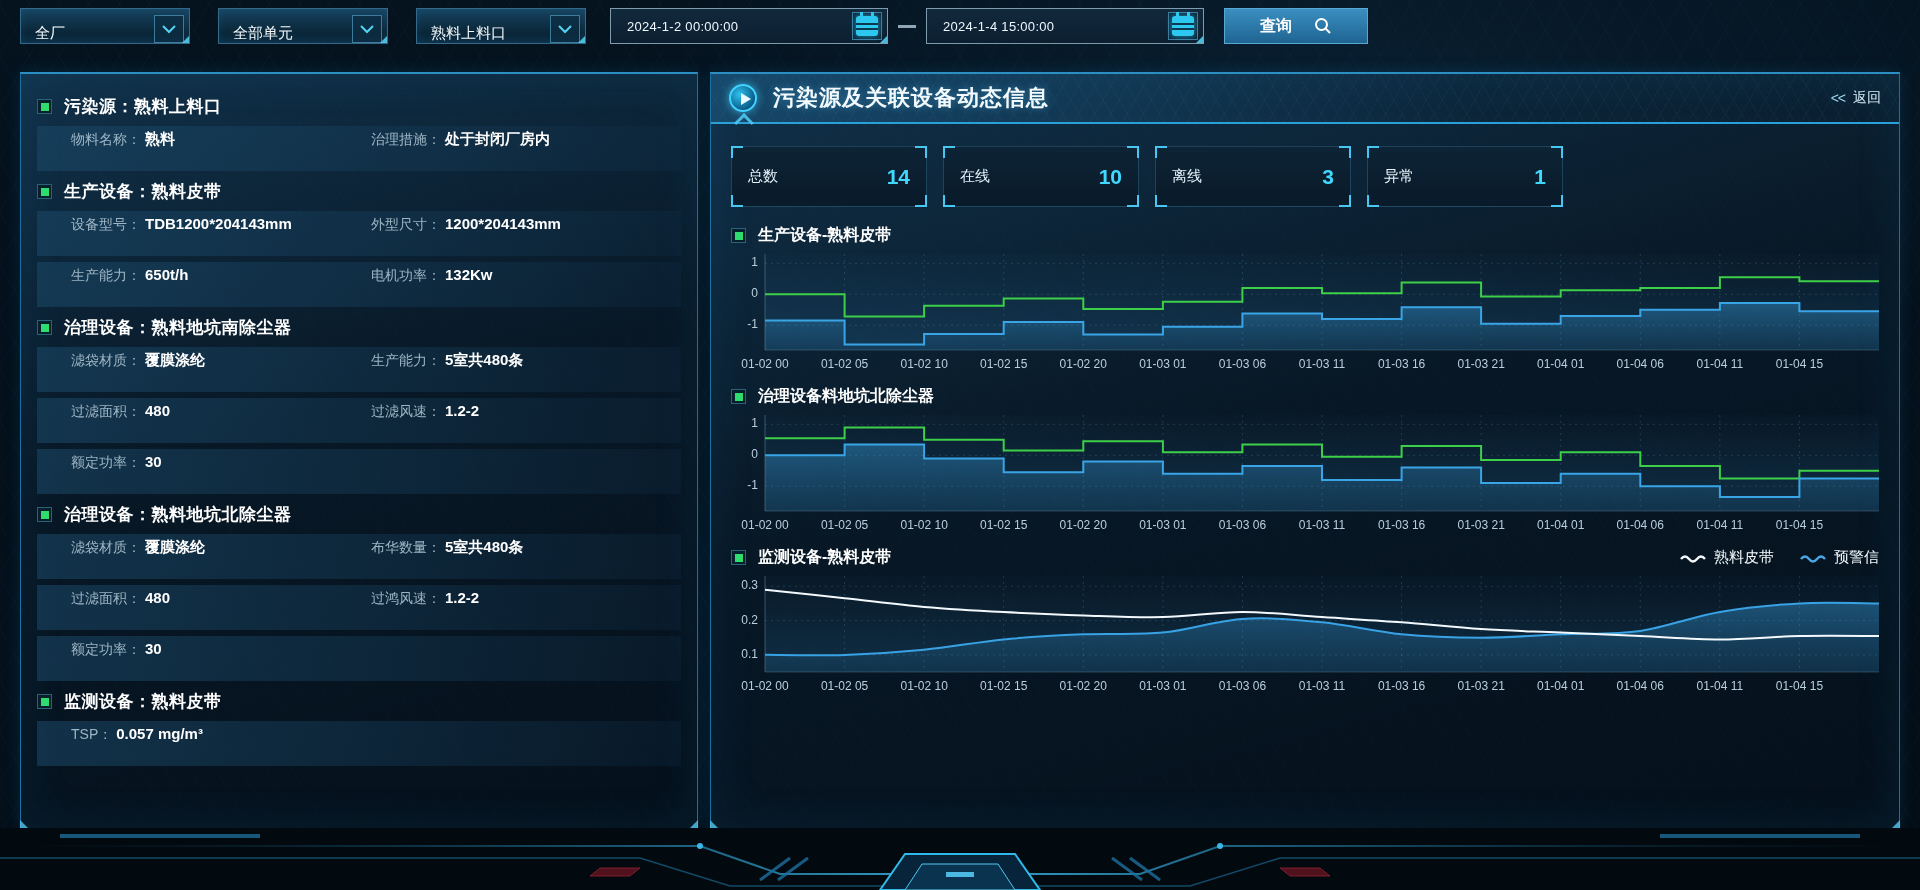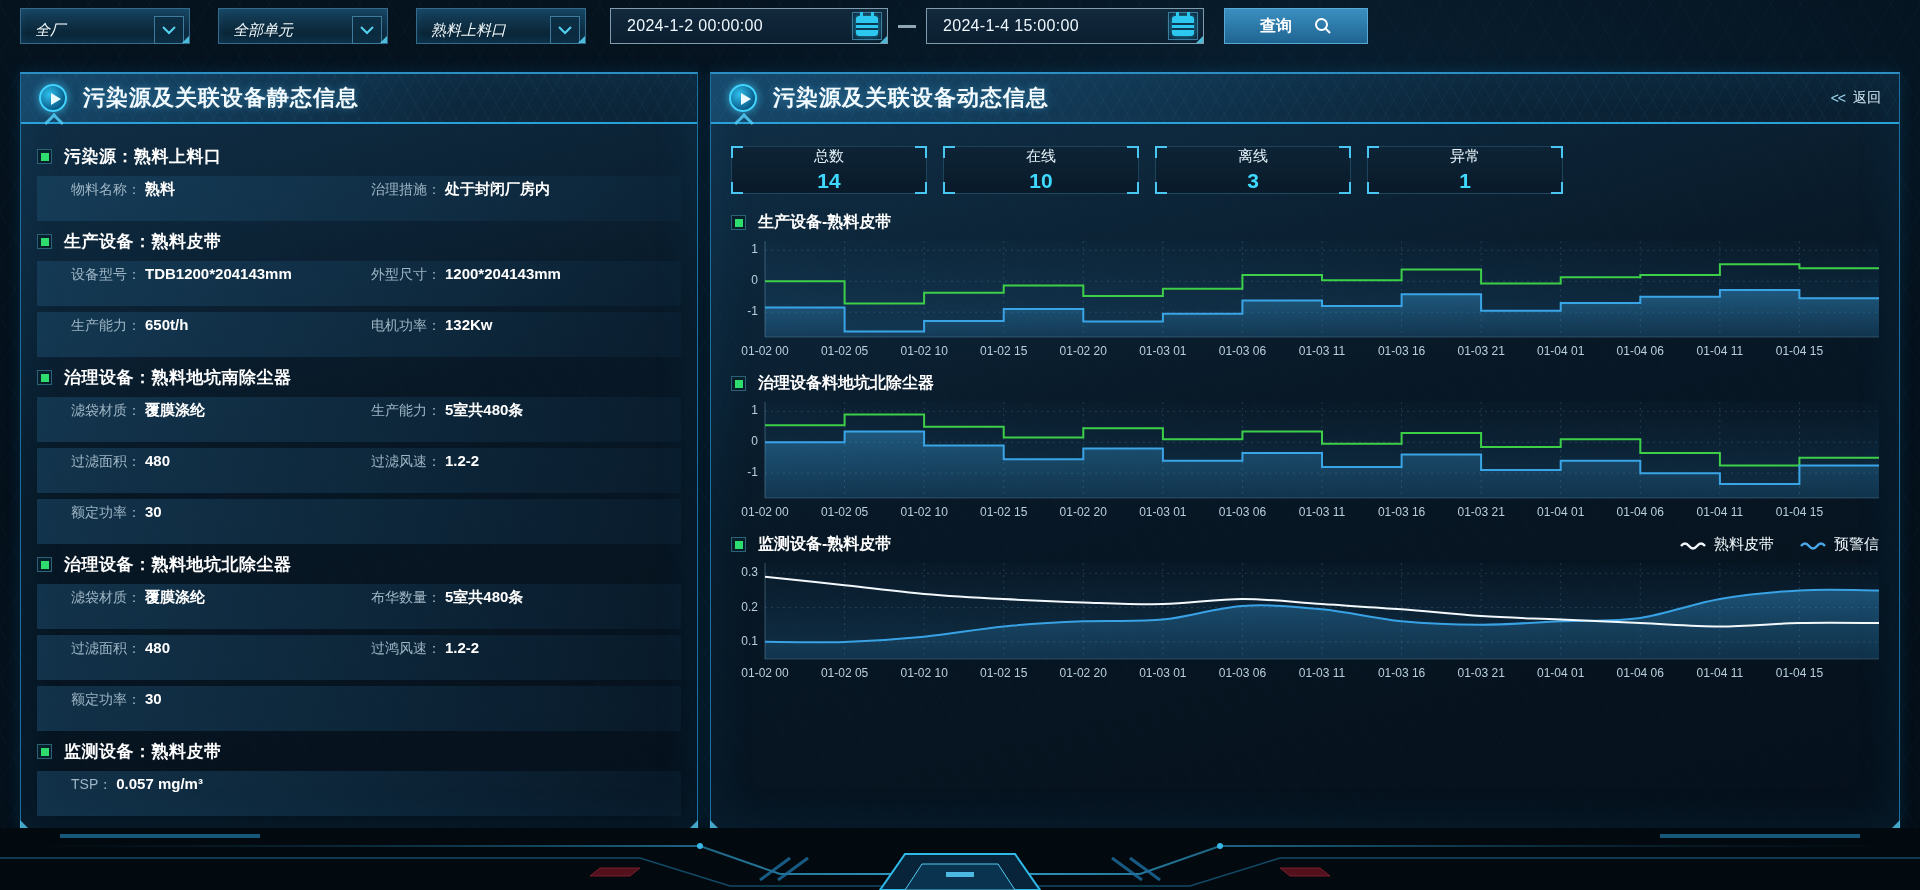--- a/index.html
+++ b/index.html
@@ -13,41 +13,41 @@
       radial-gradient(1200px 500px at 70% 15%, rgba(22,80,122,0.22), transparent 60%),
       radial-gradient(900px 400px at 20% 80%, rgba(16,60,95,0.18), transparent 65%),
       linear-gradient(#05131f,#030d16);
     position:relative;
   }
 
   
   .toolbar { display:flex; align-items:center; height:52px; padding-left:20px; }
   .dd {
     width:170px; height:36px; margin-right:28px; position:relative;
-    display:flex; align-items:center; padding:8px 5px 0 14px;
+    display:flex; align-items:flex-end; padding:8px 5px 0 14px;
     background:linear-gradient(180deg,#16435f,#0a2638 70%,#0c2c42);
-    border:1px solid #35698a; box-shadow:inset 0 0 10px rgba(40,140,200,.15);font-style:italic;
+    border:1px solid #35698a; box-shadow:inset 0 0 10px rgba(40,140,200,.15);
   }
   .dd:nth-of-type(3){ margin-right:24px; }
   .dd .txt { flex:1; font-size:15px; color:#f2fafd; }
   .chev-box {
     width:30px; height:28px; display:flex; align-items:center; justify-content:center;
     border:1px solid #3e7a9c; background:rgba(12,44,66,.7); position:relative;
   }
   .dd::after, .date-field::after {
     content:''; position:absolute; right:0; bottom:0;
     border-left:7px solid transparent; border-bottom:7px solid #58d5f5; opacity:.85;
   }
   .date-field {
     width:278px; height:36px; position:relative;
     display:flex; align-items:center; padding:0 5px 0 16px;
     background:linear-gradient(180deg,#12293c,#0b1f30);
     border:1px solid #7f9cae;
   }
-  .date-field .txt { flex:1; font-size:16px; color:#eef7fd; letter-spacing:.3px; }
+  .date-field .txt { flex:1; font-size:13px; color:#eef7fd; letter-spacing:.3px; }
   .cal {
     width:22px; height:20px; border-radius:3px; position:relative;
     background:linear-gradient(180deg,#2cc8ef 0 34%,#0b3950 34% 44%,#2cc8ef 44% 62%,#0b3950 62% 72%,#2cc8ef 72% 100%);
     box-shadow:0 0 6px rgba(53,214,255,.6);
   }
   .cal::before, .cal::after {
     content:''; position:absolute; top:-4px; width:3px; height:6px; background:#2cc8ef;
   }
   .cal::before{ left:4px; } .cal::after{ right:4px; }
   .range-dash { width:18px; height:3px; background:#8fa6b5; margin:0 10px; }
@@ -115,25 +115,24 @@
     display:grid; grid-template-columns:1fr 1fr; align-items:center;
     background:linear-gradient(90deg, rgba(27,74,106,.55), rgba(16,48,74,.25));
   }
   .cell { font-size:14px; }
   .cell .lb { color:#9db5c4; }
   .cell .vl { color:#ffffff; font-weight:bold; font-size:15px; margin-left:4px; }
 
   
   .stats-row { display:flex; gap:16px; padding:22px 20px 4px; }
   .stat-card {
-    width:196px; height:48px; position:relative;
+    width:196px; height:61px; position:relative;
     display:flex; align-items:center; justify-content:space-between; padding:0 16px;
     background:linear-gradient(180deg,#0d2436,#091a29);
     border:1px solid rgba(70,150,190,.32);
-    flex-direction:column;
   }
   .stat-card .lb { font-size:15px; color:#e6f3fa; }
   .stat-card .vl { font-size:21px; font-weight:bold; color:#3fd9ff; }
   .br { position:absolute; width:12px; height:12px; border:0 solid #49c7f2; }
   .br.tl { left:-1px; top:-1px; border-left-width:2px; border-top-width:2px; }
   .br.tr { right:-1px; top:-1px; border-right-width:2px; border-top-width:2px; }
   .br.bl { left:-1px; bottom:-1px; border-left-width:2px; border-bottom-width:2px; }
   .br.brr { right:-1px; bottom:-1px; border-right-width:2px; border-bottom-width:2px; }
 
   .charts-wrap { padding:0 20px; }
@@ -196,25 +195,20 @@
     <svg width="18" height="18" viewBox="0 0 18 18">
       <circle cx="7.5" cy="7.5" r="5.5" fill="none" stroke="#fff" stroke-width="2"></circle>
       <line x1="11.8" y1="11.8" x2="16" y2="16" stroke="#fff" stroke-width="2"></line>
     </svg>
   </div>
 </div>
 
 <div class="main">
 
   <section class="panel panel-left">
-    <header class="panel-hdr">
-      <span class="play-ico"></span>
-      <span class="hdr-deco"></span>
-      <span class="panel-title">污染源及关联设备静态信息</span>
-    </header>
     <div class="static-body" id="static-body">
         <div class="sec-hdr">
           <span class="bullet">
             <i></i>
           </span>
           <span class="sec-title">污染源：熟料上料口</span>
         </div>
         <div class="info-row">
           <span class="cell"><span class="lb">物料名称：</span><span class="vl">熟料</span></span>
           <span class="cell"><span class="lb">治理措施：</span><span class="vl">处于封闭厂房内</span></span>

